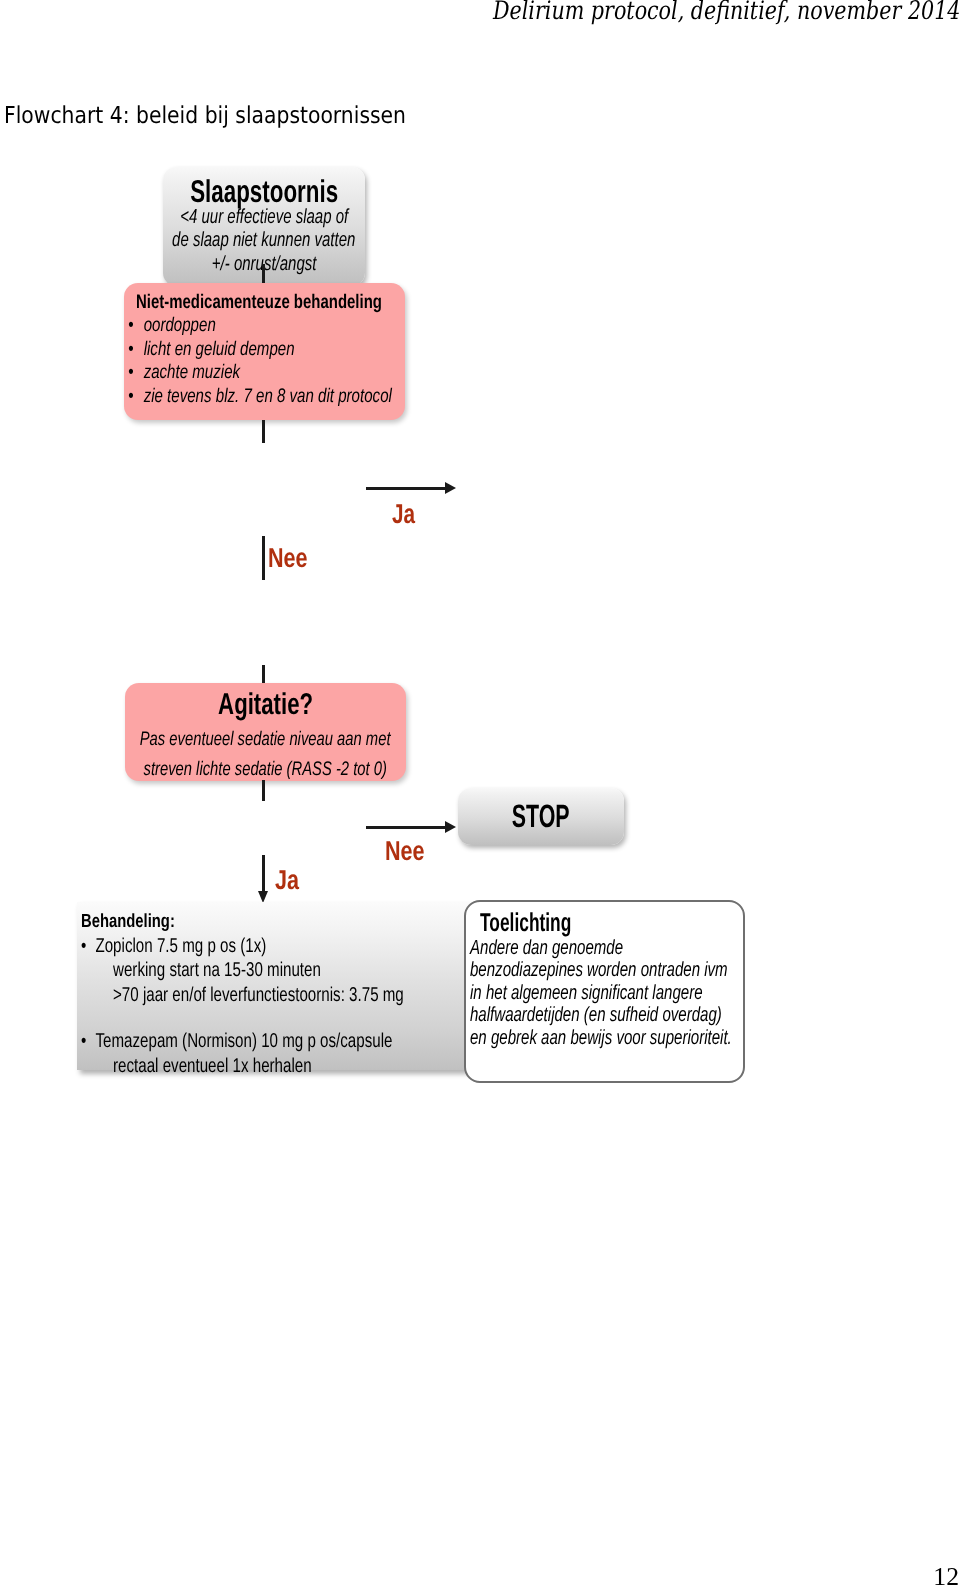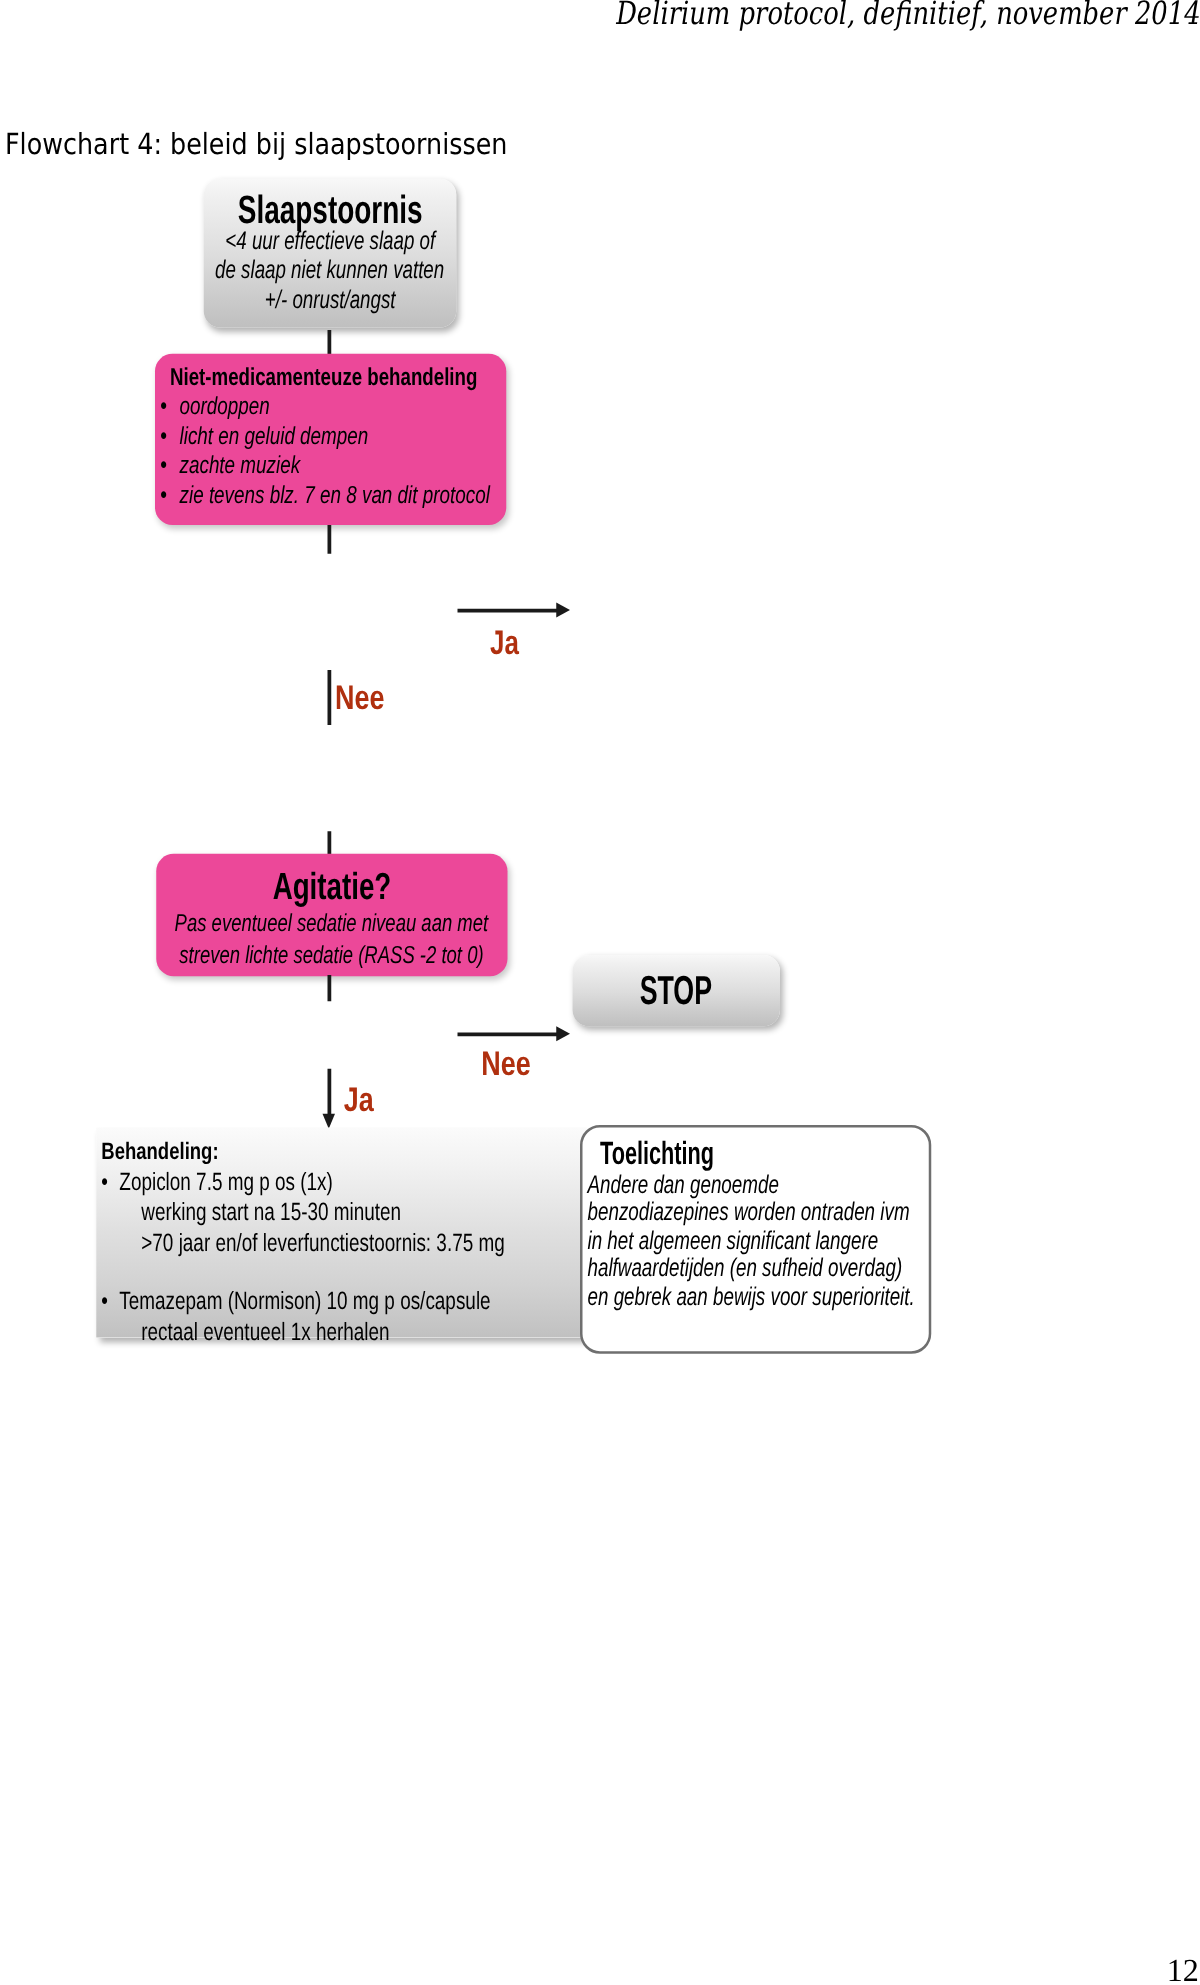--- a/index.html
+++ b/index.html
@@ -14,22 +14,22 @@
   .pageno{position:absolute;right:1px;top:1562px;font-family:"Liberation Serif",serif;font-size:25.7px;color:#000;}
   .box{position:absolute;box-sizing:border-box;display:flex;flex-direction:column;
        align-items:center;justify-content:center;text-align:center;}
   .vline{position:absolute;background:#1a1a1a;width:3px;}
   .hline{position:absolute;background:#1a1a1a;height:3px;}
   .lbl{position:absolute;font-weight:bold;color:#b0300f;font-size:27.3px;line-height:27.3px;
        transform:scaleX(0.737);transform-origin:left top;white-space:nowrap;}
 
   
   .grad{background:linear-gradient(180deg,#f8f8f8 0%,#f0f0f0 12%,#dcdcdc 53%,#cbcbcb 80%,#bfbfbf 100%);
-        border-radius:13px;box-shadow:2px 3px 5px rgba(0,0,0,0.30);}
-  .white{background:#ec4899;border-radius:14px;box-shadow:2px 3px 5px rgba(0,0,0,0.22);}
+        border-radius:13px;box-shadow:2px 3px 5px rgba(0,0,0,0.30);margin-top:24px;}
+  .white{background:#fca5a5;border-radius:14px;box-shadow:2px 3px 5px rgba(0,0,0,0.22);}
   .grad2{background:linear-gradient(180deg,#fbfbfb 0%,#f2f2f2 18%,#e0e0e0 48%,#d2d2d2 75%,#c2c2c2 98%,#c0c0c0 100%);
          border-radius:0;box-shadow:3px 4px 5px rgba(0,0,0,0.30);}
   .outline{background:#ffffff;border-radius:16px;border:2.2px solid #6f6f6f;}
 
   
   .bt{font-weight:bold;font-size:30px;line-height:29px;color:#000;white-space:nowrap;
       transform:scaleX(0.74);}
   #b1 .bt{font-size:31.5px;transform:scaleX(0.71);}
   #b3 .bt{font-size:30.2px;transform:scaleX(0.748);}
   #b5 .bt{font-size:30.2px;transform:scaleX(0.738);}
@@ -76,21 +76,21 @@
   #v2{left:262px;top:420px;height:23px;}
   #b3{left:162px;top:440px;width:204px;height:97px;padding-top:0px;}
   #h1{left:366px;top:487px;width:81px;}
   #a1{left:445px;top:482px;}
   #lJa1{left:392px;top:500px;transform:scaleX(0.76);}
   #b4{left:457px;top:444px;width:167px;height:86px;padding-top:6px;}
   #v3{left:262px;top:536px;height:44px;}
   #lNee1{left:268px;top:544px;transform:scaleX(0.79);}
   #b5{left:163px;top:578px;width:202px;height:89px;padding-top:1px;padding-bottom:0px;}
   #v4{left:262px;top:665px;height:21px;}
-  #b6{left:125px;top:683px;width:281px;height:98px;padding-top:7px;}
+  #b6{left:125px;top:683px;width:281px;height:98px;padding-top:7px;justify-content:space-between;}
   #v5{left:262px;top:780px;height:21px;}
   #b7{left:162px;top:800px;width:204px;height:56px;padding-bottom:2px;}
   #h2{left:366px;top:826px;width:80px;}
   #a2{left:445px;top:821px;}
   #lNee2{left:385px;top:837px;transform:scaleX(0.79);}
   #b8{left:458px;top:764px;width:166px;height:57px;}
   #v6{left:262px;top:855px;height:37px;}
   #a3{left:258px;top:891px;}
   #lJa2{left:275px;top:866px;transform:scaleX(0.79);}
   #b9{left:77px;top:902px;width:392px;height:168px;align-items:flex-start;

